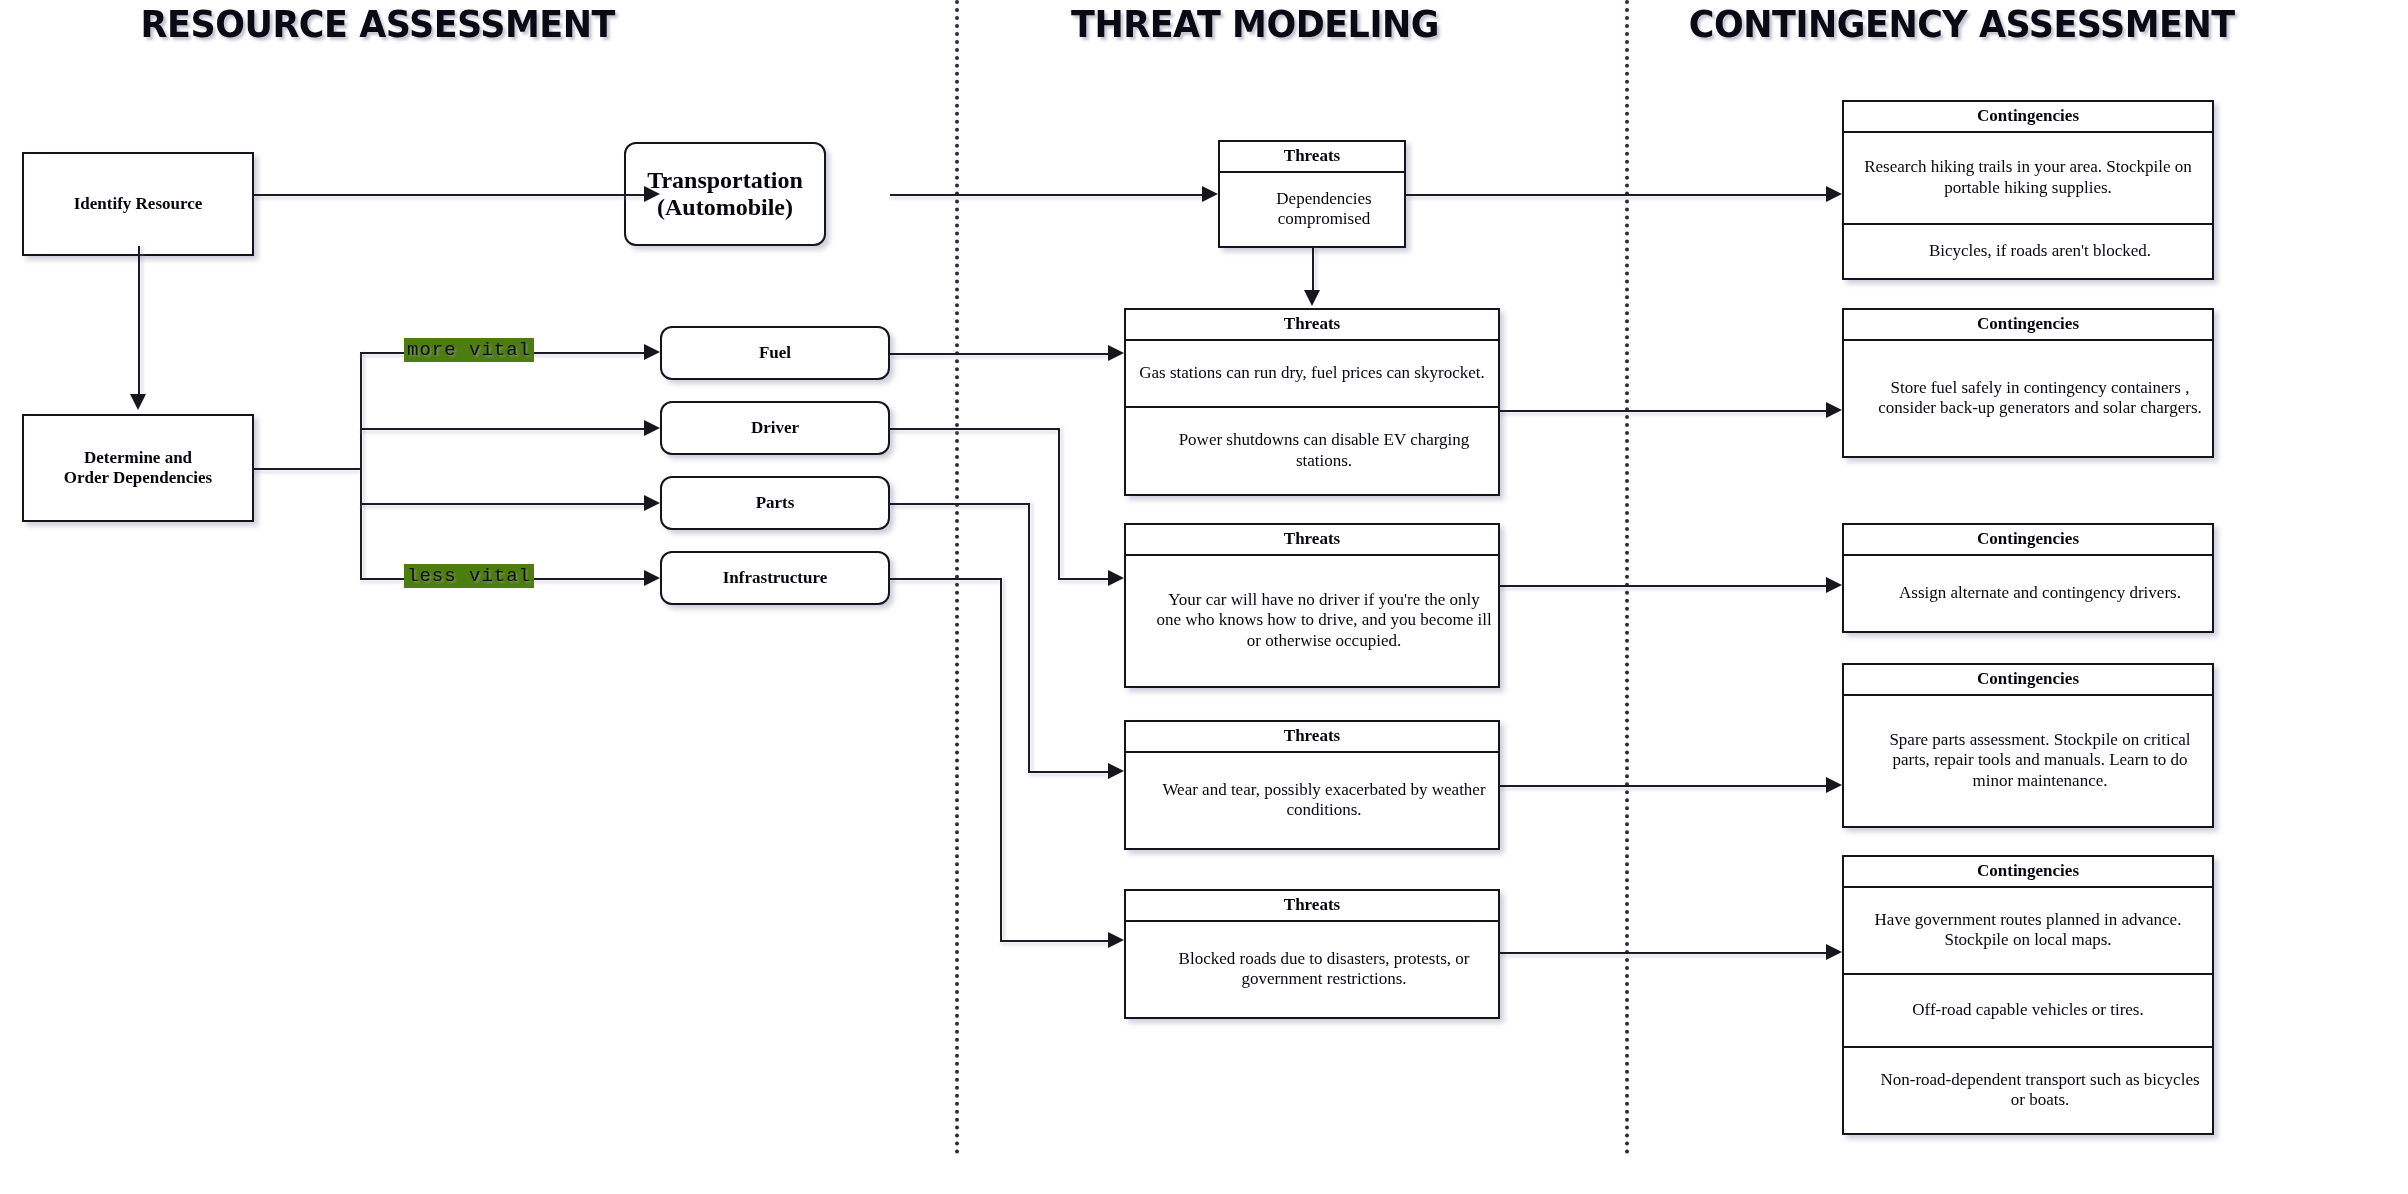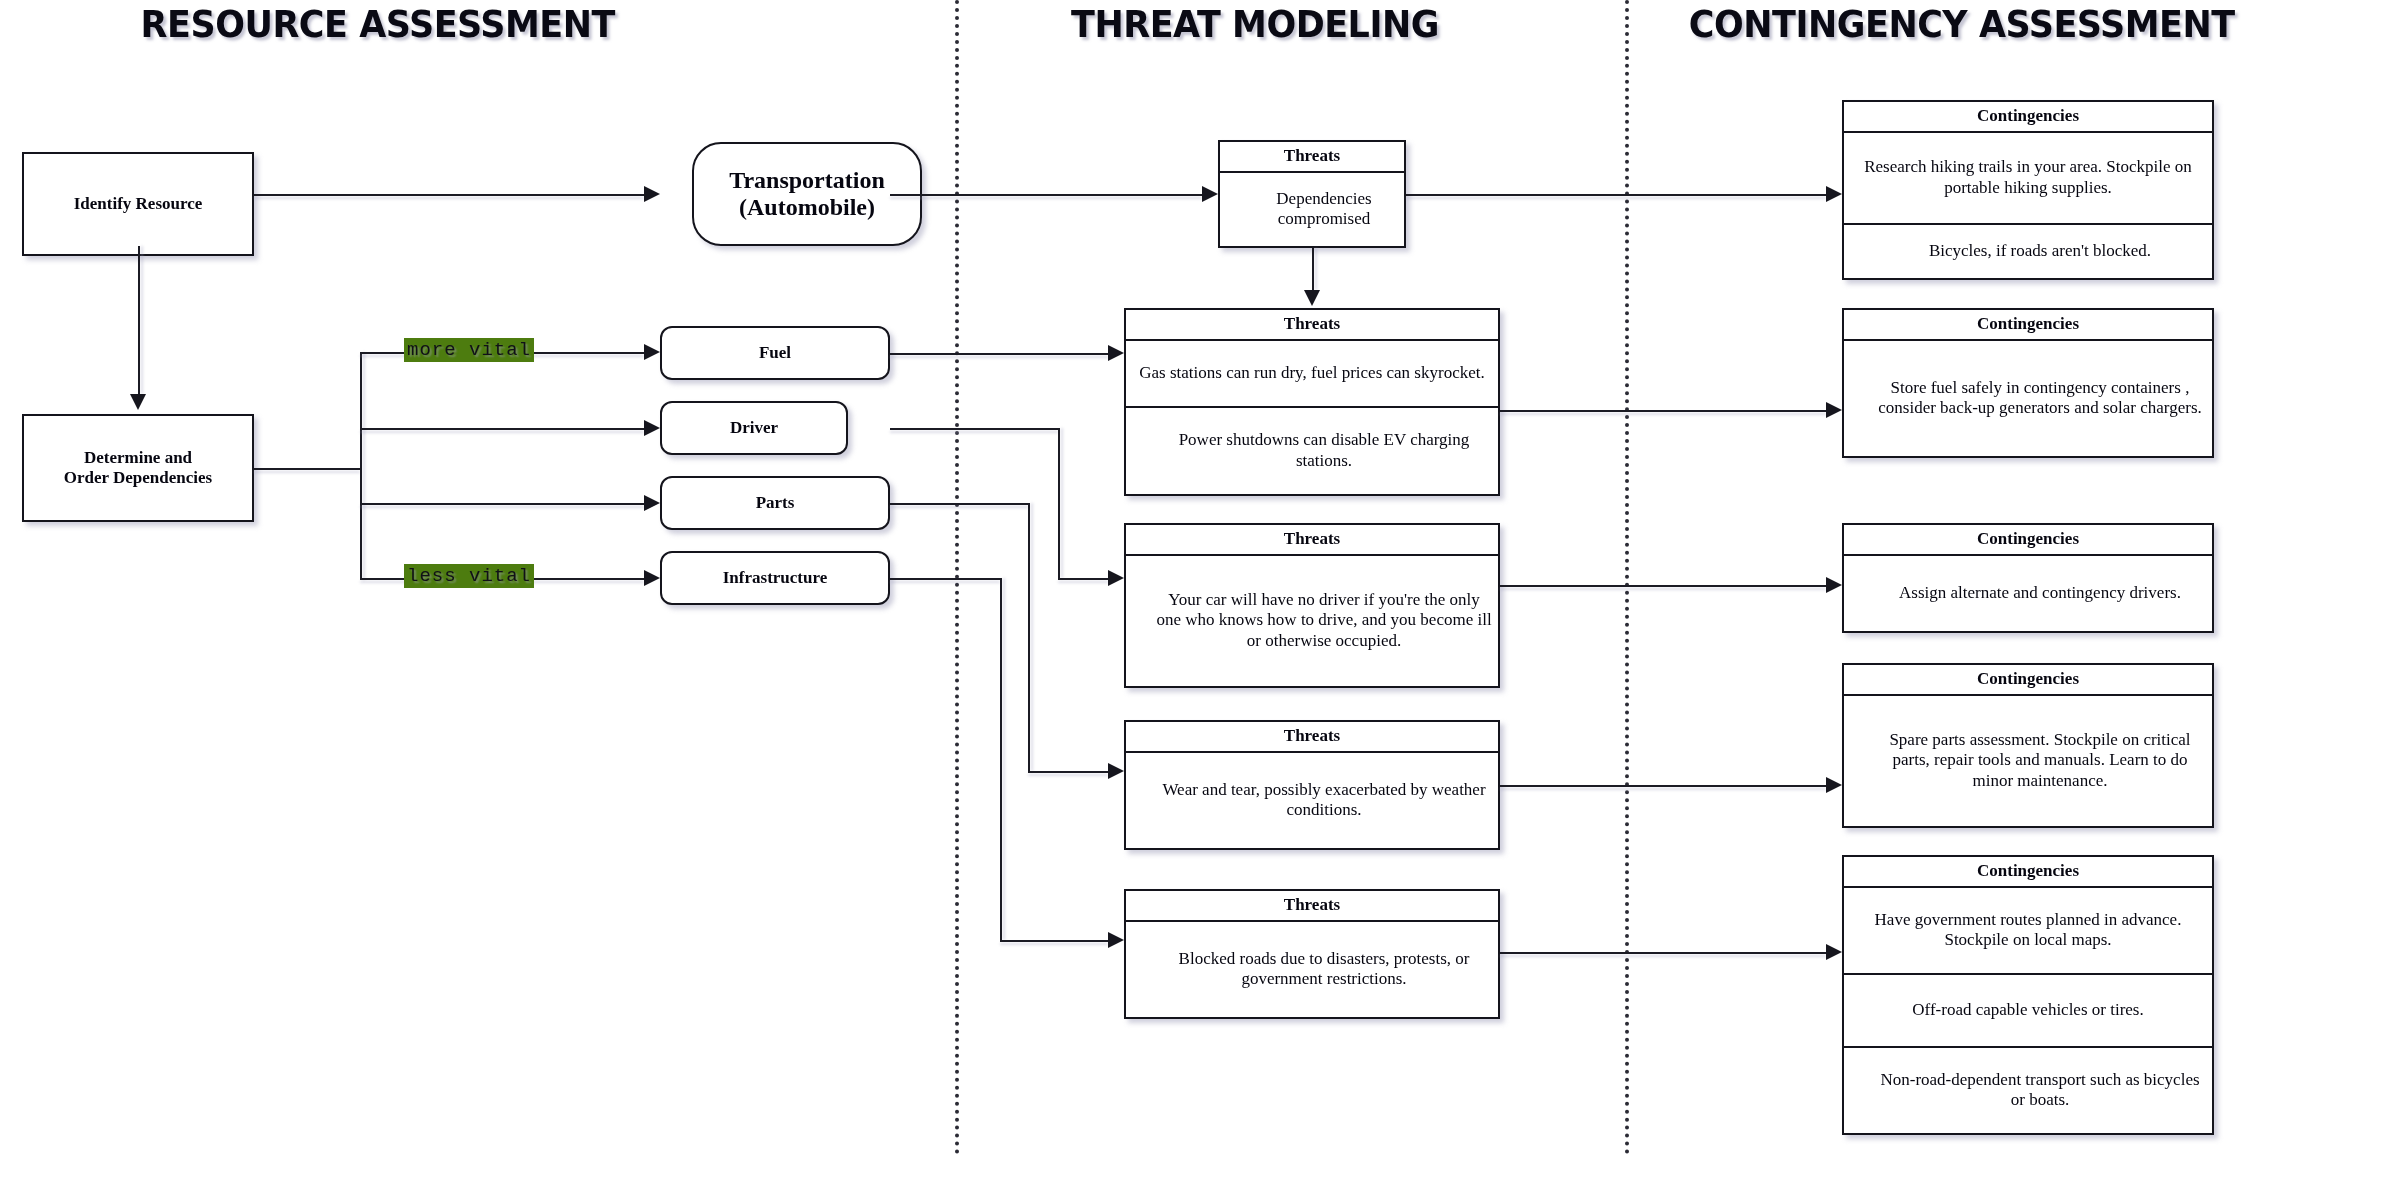--- a/index.html
+++ b/index.html
@@ -101,30 +101,30 @@
 
   <div class="box" style="left:22px;top:152px;width:232px;height:104px;">
     <div class="lbl" style="white-space:pre-line;">Identify Resource</div>
   </div>
 
   <div class="box" style="left:22px;top:414px;width:232px;height:108px;">
     <div class="lbl" style="white-space:pre-line;">Determine and
 Order Dependencies</div>
   </div>
 
-  <div class="box round big" style="left:692px;top:142px;width:230px;height:104px;border-radius:29px;">
+  <div class="box round big" style="left:624px;top:142px;width:202px;height:104px;">
     <div class="lbl" style="white-space:pre-line;">Transportation
 (Automobile)</div>
   </div>
 
   <div class="box round" style="left:660px;top:326px;width:230px;height:54px;">
     <div class="lbl">Fuel</div>
   </div>
 
-  <div class="box round" style="left:660px;top:401px;width:188px;height:54px;">
+  <div class="box round" style="left:660px;top:401px;width:230px;height:54px;">
     <div class="lbl">Driver</div>
   </div>
 
   <div class="box round" style="left:660px;top:476px;width:230px;height:54px;">
     <div class="lbl">Parts</div>
   </div>
 
   <div class="box round" style="left:660px;top:551px;width:230px;height:54px;">
     <div class="lbl">Infrastructure</div>
   </div>

